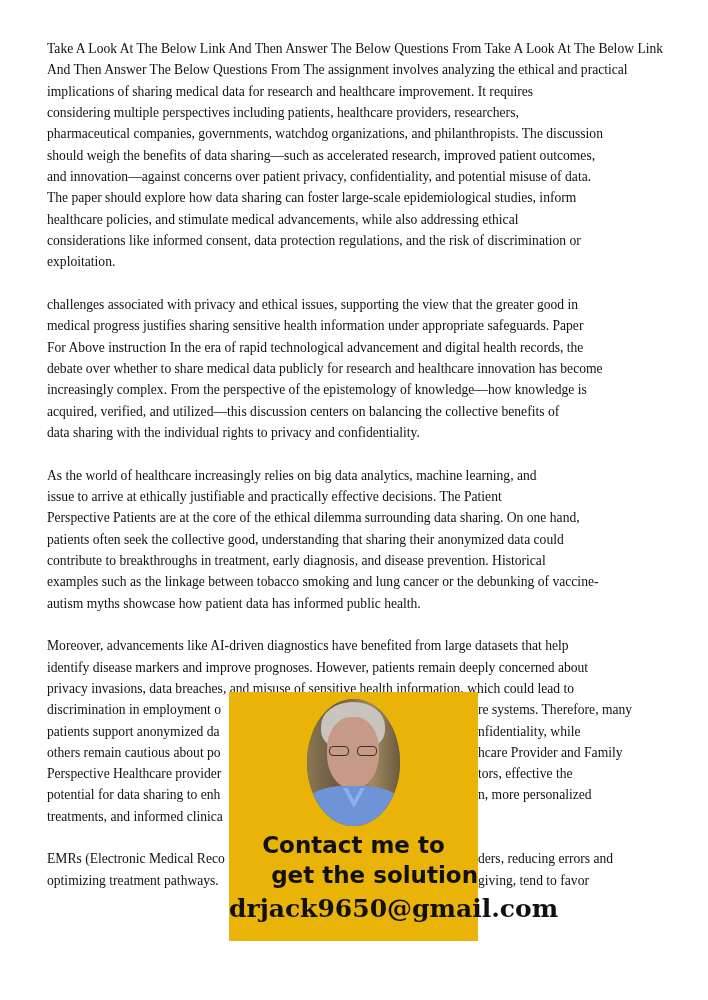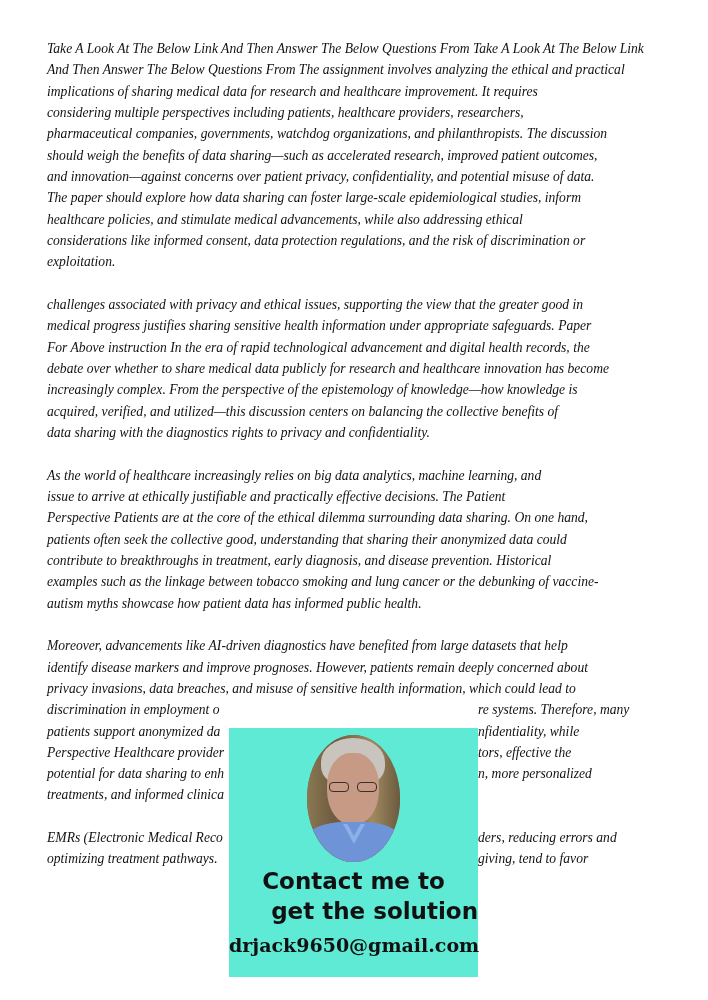--- a/index.html
+++ b/index.html
@@ -20,35 +20,34 @@
     left: 47px;
     top: 38px;
     width: 661px;
   }
   .line {
     position: relative;
     height: 21.33px;
     line-height: 21.33px;
     font-size: 13.6px;
     white-space: nowrap;
-    font-style: italic;
   }
   .blank { height: 21.33px; }
   .frag-right {
     position: absolute;
     left: 431px; 
     top: 0;
   }
   .overlay {
     position: absolute;
     left: 229px;
-    top: 728px;
+    top: 692px;
     width: 249px;
     height: 249px;
-    background: #5eead4;
+    background: #eab308;
     z-index: 5;
   }
   .photo {
     position: absolute;
     left: 78px;
     top: 7px;
     width: 93px;
     height: 127px;
     border-radius: 50%;
     overflow: hidden;
@@ -113,21 +112,21 @@
   .cta-1 { top: 138px; font-size: 23px; line-height: 30px; }
   .cta-2 { top: 168px; font-size: 23px; line-height: 30px; text-align: right; }
   .email {
     position: absolute;
     left: 0;
     top: 204px;
     width: 249px;
     text-align: center;
     font-family: "DejaVu Serif", "Liberation Serif", serif;
     font-weight: bold;
-    font-size: 19px;
+    font-size: 25px;
     line-height: 26px;
     color: #111111;
   }
 </style>
 </head>
 <body>
 
 <div class="doc">
 
   <div>
@@ -145,21 +144,21 @@
   </div>
   <div class="blank"></div>
 
   <div>
     <div class="line">challenges associated with privacy and ethical issues, supporting the view that the greater good in</div>
     <div class="line">medical progress justifies sharing sensitive health information under appropriate safeguards. Paper</div>
     <div class="line">For Above instruction In the era of rapid technological advancement and digital health records, the</div>
     <div class="line">debate over whether to share medical data publicly for research and healthcare innovation has become</div>
     <div class="line">increasingly complex. From the perspective of the epistemology of knowledge—how knowledge is</div>
     <div class="line">acquired, verified, and utilized—this discussion centers on balancing the collective benefits of</div>
-    <div class="line">data sharing with the diagnostics rights to privacy and confidentiality.</div>
+    <div class="line">data sharing with the individual rights to privacy and confidentiality.</div>
   </div>
   <div class="blank"></div>
 
   <div>
     <div class="line">As the world of healthcare increasingly relies on big data analytics, machine learning, and</div>
     <div class="line">issue to arrive at ethically justifiable and practically effective decisions. The Patient</div>
     <div class="line">Perspective Patients are at the core of the ethical dilemma surrounding data sharing. On one hand,</div>
     <div class="line">patients often seek the collective good, understanding that sharing their anonymized data could</div>
     <div class="line">contribute to breakthroughs in treatment, early diagnosis, and disease prevention. Historical</div>
     <div class="line">examples such as the linkage between tobacco smoking and lung cancer or the debunking of vaccine-</div>
@@ -173,20 +172,24 @@
     <div class="line">
       <span>privacy invasions, data breaches, and misuse of sensitive health information, which could lead to</span>
     </div>
     <div class="line">
       <span>discrimination in employment o</span>
       <span class="frag-right">re systems. Therefore, many</span>
     </div>
     <div class="line">
       <span>patients support anonymized da</span>
       <span class="frag-right">nfidentiality, while</span>
+    </div>
+    <div class="line">
+      <span>others remain cautious about po</span>
+      <span class="frag-right">hcare Provider and Family</span>
     </div>
     <div class="line">
       <span>Perspective Healthcare provider</span>
       <span class="frag-right">tors, effective the</span>
     </div>
     <div class="line">
       <span>potential for data sharing to enh</span>
       <span class="frag-right">n, more personalized</span>
     </div>
     <div class="line">

